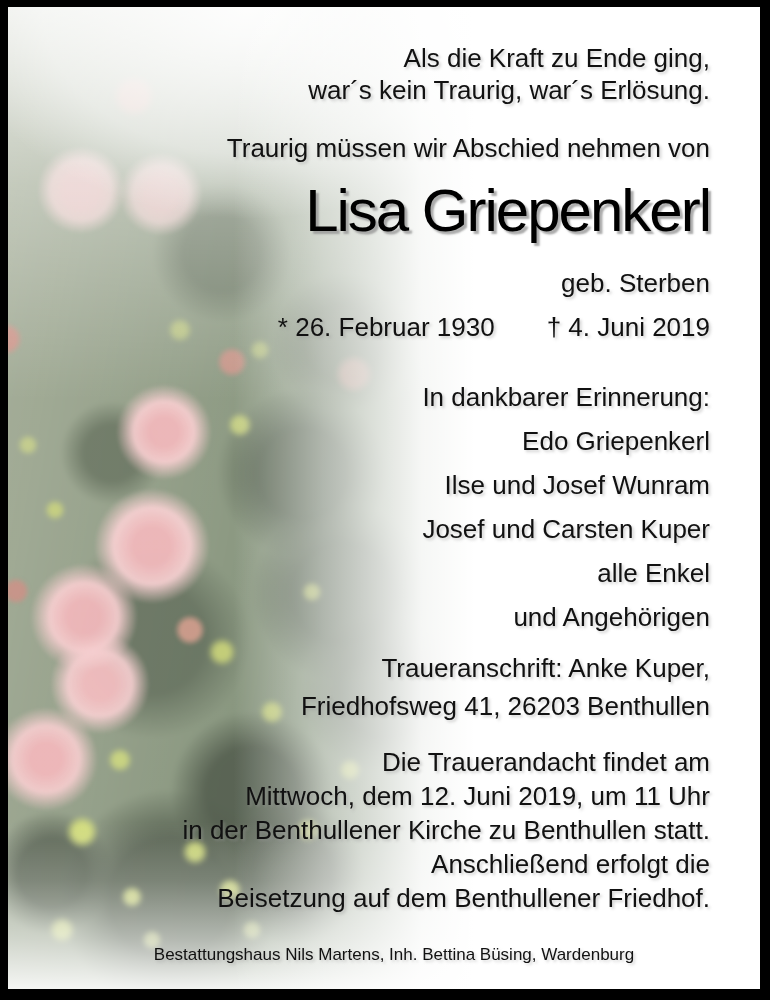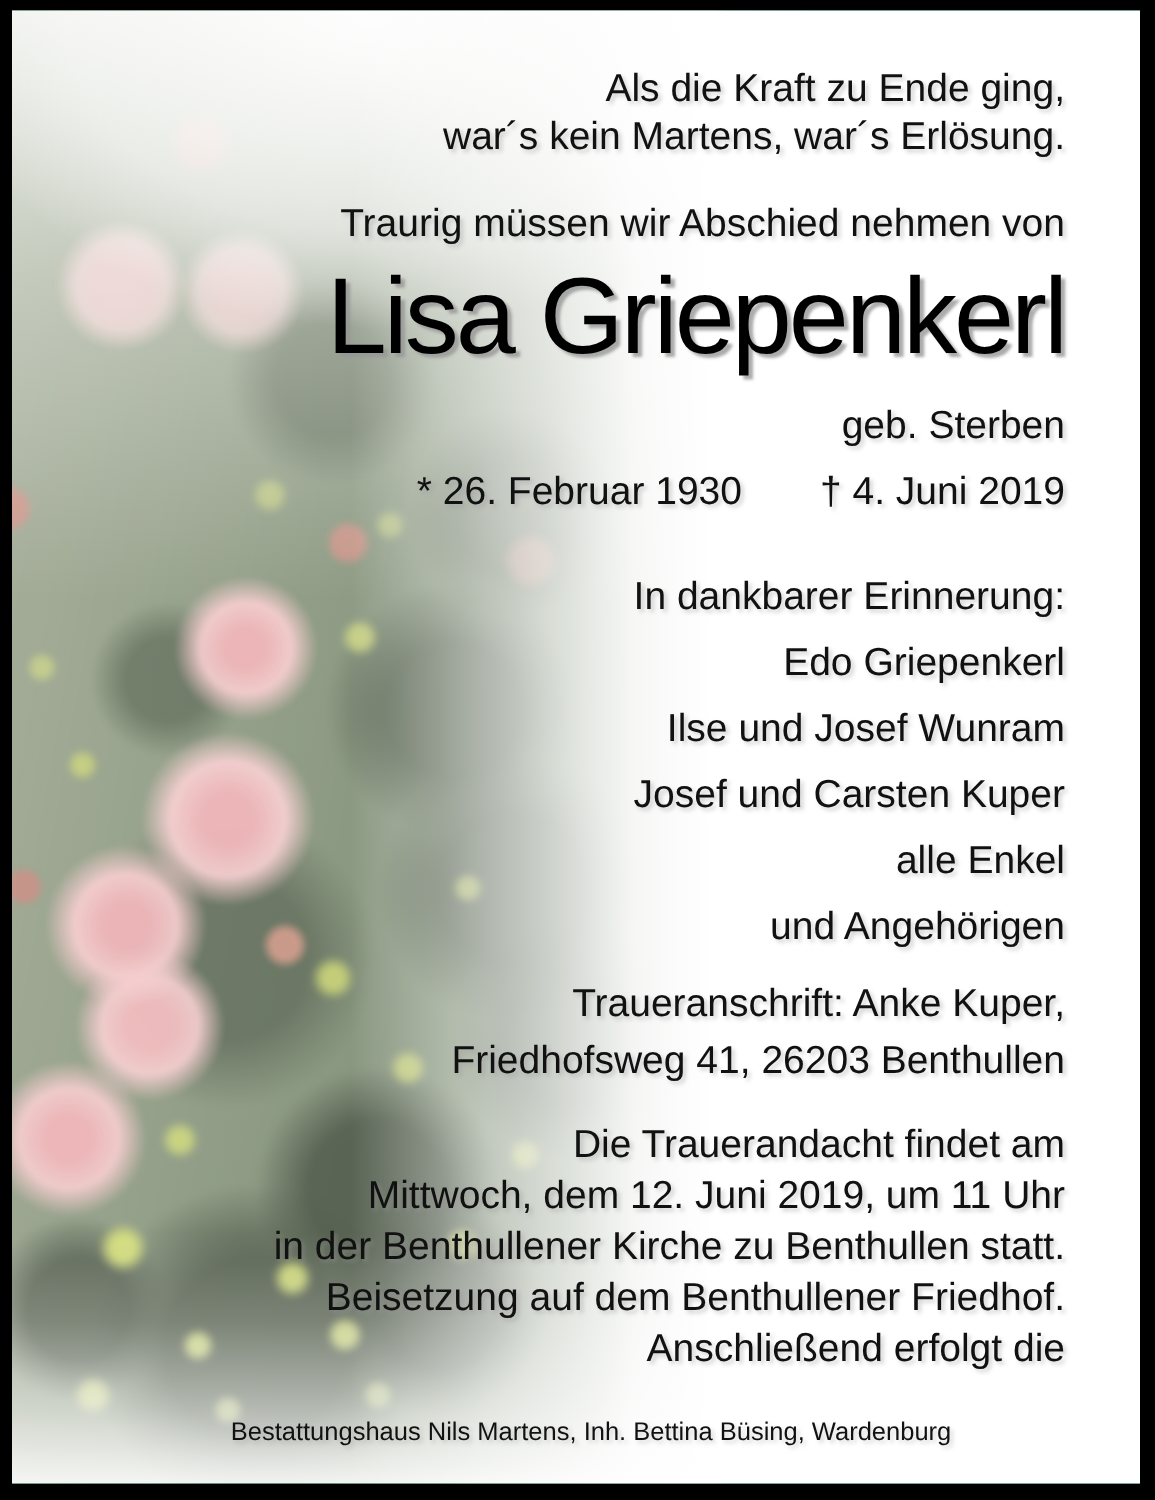--- a/index.html
+++ b/index.html
@@ -108,21 +108,21 @@
   }
 
   .verse    { top: 35px; }
   .intro    { top: 125px; }
 
   .name {
     position: absolute; left: 0; right: 0; top: 166px;
     margin: 0;
     padding-right: 50px;
     text-align: right;
-    font-size: 72px;
+    font-size: 60px;
     font-weight: 400;
     letter-spacing: -2px;
     line-height: 76px;
     color: #000;
     text-shadow: 3px 3px 2px rgba(150,150,150,0.8);
     white-space: nowrap;
   }
 
   .maiden   { top: 260px; }
   .dates    { top: 304px; display: flex; justify-content: flex-end; gap: 52px; }
@@ -148,21 +148,21 @@
   <div class="bg">
     <div class="foliage"></div>
     <div class="roses"></div>
     <div class="haze"></div>
   </div>
 
   <div class="content">
 
     <div class="block verse">
       <div>Als die Kraft zu Ende ging,</div>
-      <div>war´s kein Martens, war´s Erlösung.</div>
+      <div>war´s kein Traurig, war´s Erlösung.</div>
     </div>
 
     <div class="block intro">Traurig müssen wir Abschied nehmen von</div>
 
     <h1 class="name">Lisa Griepenkerl</h1>
 
     <div class="block maiden">geb. Sterben</div>
 
     <div class="block dates">
       <span>* 26. Februar 1930</span>
@@ -180,20 +180,20 @@
 
     <div class="block address">
       <div>Traueranschrift: Anke Kuper,</div>
       <div>Friedhofsweg 41, 26203 Benthullen</div>
     </div>
 
     <div class="block announce">
       <div>Die Trauerandacht findet am</div>
       <div>Mittwoch, dem 12. Juni 2019, um 11 Uhr</div>
       <div>in der Benthullener Kirche zu Benthullen statt.</div>
+      <div>Anschließend erfolgt die</div>
       <div>Beisetzung auf dem Benthullener Friedhof.</div>
-      <div>Anschließend erfolgt die</div>
     </div>
 
     <div class="footer">Bestattungshaus Nils Martens, Inh. Bettina Büsing, Wardenburg</div>
 
   </div>
 </div>
 
 </body></html>

